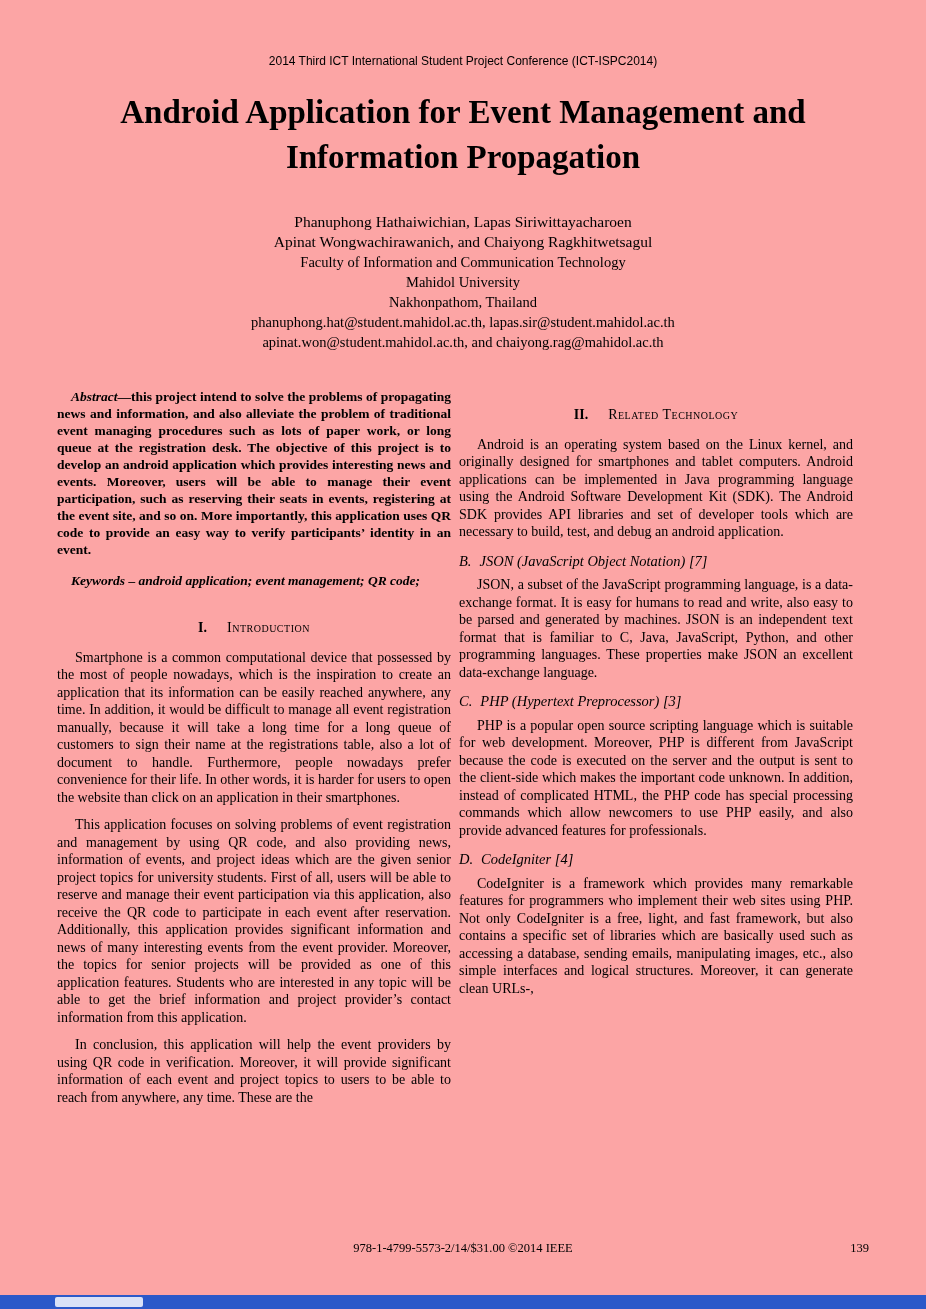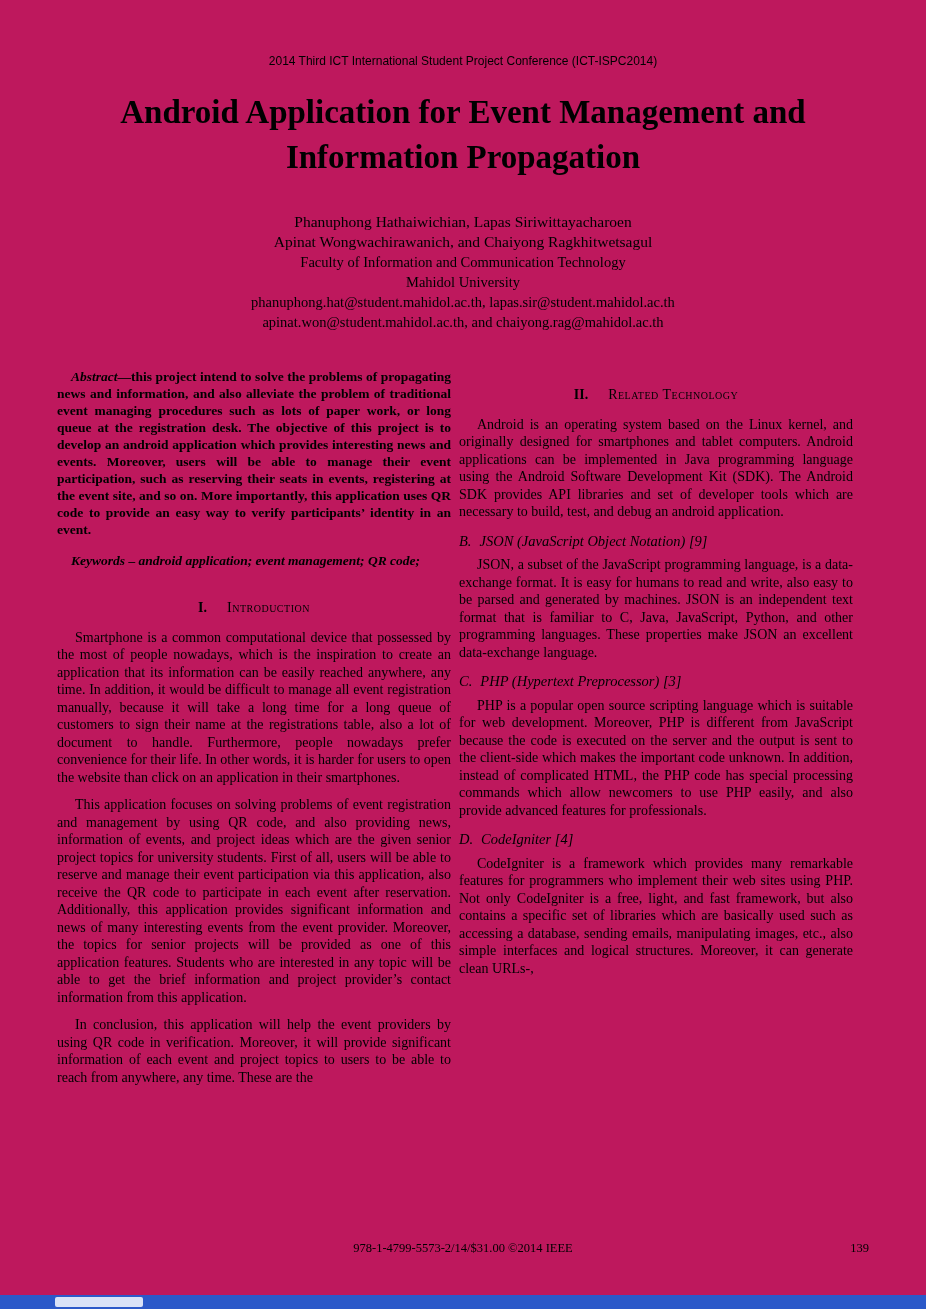--- a/index.html
+++ b/index.html
@@ -2,21 +2,21 @@
 <html><head>
 <meta charset="utf-8">
 <style>
   * { margin: 0; padding: 0; box-sizing: border-box; }
   html, body { background: #ffffff; }
   .page {
     position: relative;
     width: 926px;
     height: 1309px;
     margin: 0 auto;
-    background: #be185d;
+    background: #fca5a5;
     color: #000000;
     font-family: "Liberation Serif", serif;
     overflow: hidden;
   }
   .conf-header {
     margin-top: 54px;
     text-align: center;
     font-family: "Liberation Sans", sans-serif;
     font-size: 12px;
   }
@@ -130,20 +130,21 @@
   <h1 class="paper-title">
     <span>Android Application for Event Management and</span><br>
     <span>Information Propagation</span>
   </h1>
 
   <div class="author-block">
     <div class="author-line">Phanuphong Hathaiwichian, Lapas Siriwittayacharoen</div>
     <div class="author-line">Apinat Wongwachirawanich, and Chaiyong Ragkhitwetsagul</div>
     <div class="affil-line">Faculty of Information and Communication Technology</div>
     <div class="affil-line">Mahidol University</div>
+    <div class="affil-line">Nakhonpathom, Thailand</div>
     <div class="affil-line">phanuphong.hat@student.mahidol.ac.th, lapas.sir@student.mahidol.ac.th</div>
     <div class="affil-line">apinat.won@student.mahidol.ac.th, and chaiyong.rag@mahidol.ac.th</div>
   </div>
 
   <div class="columns">
 
     <div class="col">
 
       <p class="abstract"><span class="abstract-label">Abstract</span><span>—this project intend to solve the problems of propagating news and information, and also alleviate the problem of traditional event managing procedures such as lots of paper work, or long queue at the registration desk. The objective of this project is to develop an android application which provides interesting news and events. Moreover, users will be able to manage their event participation, such as reserving their seats in events, registering at the event site, and so on. More importantly, this application uses QR code to provide an easy way to verify participants’ identity in an event.</span></p>
 
@@ -162,21 +163,21 @@
     <div class="col">
 
 
       <div class="section-heading">
         <span class="section-number">II.</span><span class="section-title">Related Technology</span>
       </div>
 
       <p class="body-para">Android is an operating system based on the Linux kernel, and originally designed for smartphones and tablet computers. Android applications can be implemented in Java programming language using the Android Software Development Kit (SDK). The Android SDK provides API libraries and set of developer tools which are necessary to build, test, and debug an android application.</p>
 
       <div class="subsection-heading">
-        <span class="subsection-label">B.</span><span>JSON (JavaScript Object Notation) [9]</span>
+        <span class="subsection-label">B.</span><span>JSON (JavaScript Object Notation) [7]</span>
       </div>
       <p class="body-para">JSON, a subset of the JavaScript programming language, is a data-exchange format. It is easy for humans to read and write, also easy to be parsed and generated by machines. JSON is an independent text format that is familiar to C, Java, JavaScript, Python, and other programming languages. These properties make JSON an excellent data-exchange language.</p>
 
       <div class="subsection-heading">
         <span class="subsection-label">C.</span><span>PHP (Hypertext Preprocessor) [3]</span>
       </div>
       <p class="body-para">PHP is a popular open source scripting language which is suitable for web development. Moreover, PHP is different from JavaScript because the code is executed on the server and the output is sent to the client-side which makes the important code unknown. In addition, instead of complicated HTML, the PHP code has special processing commands which allow newcomers to use PHP easily, and also provide advanced features for professionals.</p>
 
       <div class="subsection-heading">
         <span class="subsection-label">D.</span><span>CodeIgniter [4]</span>

